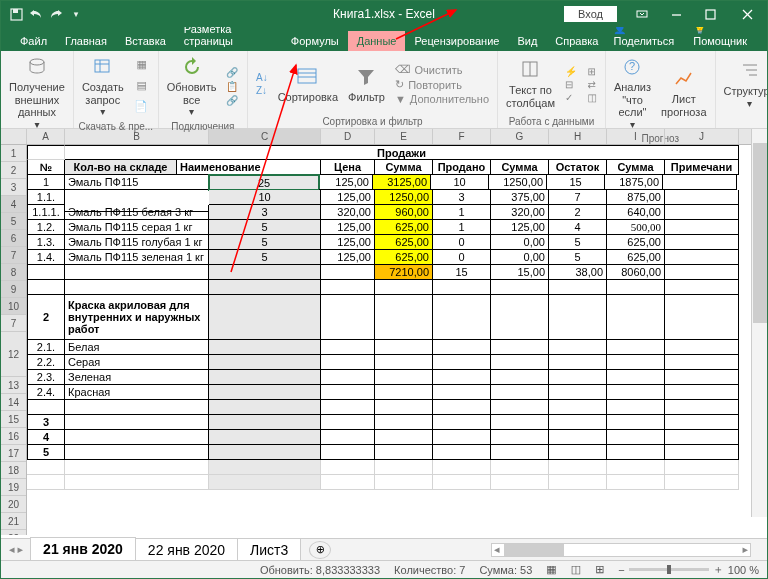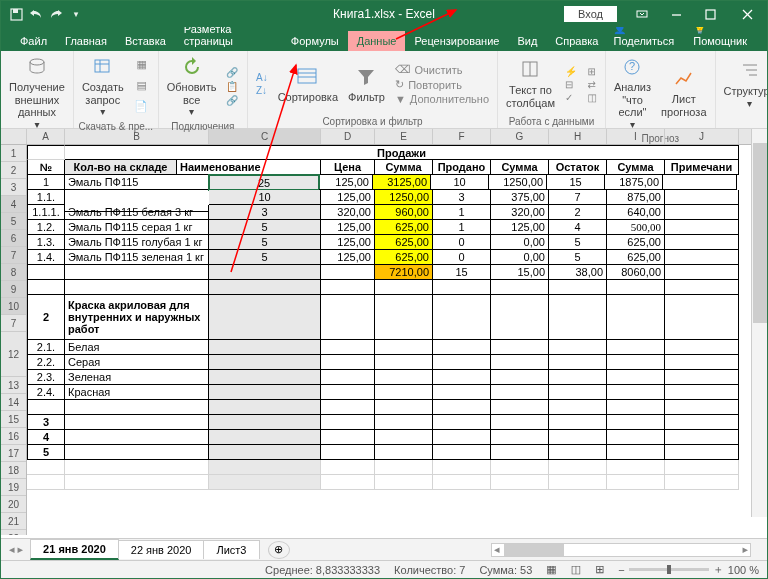--- a/index.html
+++ b/index.html
@@ -39,21 +39,21 @@
 .bt{border-top:1px solid #000!important}
 .bl{border-left:1px solid #000!important}
 .bold{font-weight:700}
 .center{justify-content:center}
 .right{justify-content:flex-end}
 .selcol{background:#e8e8e8}
 .active-cell{border:2px solid #217346!important;margin:-1px}
 .yellow{background:#ffff00}
 .sheet-tabs{position:absolute;bottom:18px;left:0;right:0;height:22px;background:#f3f3f3;border-top:1px solid #ccc;display:flex;align-items:center}
 .stnav{display:flex;gap:2px;padding:0 8px;color:#888}
-.stab{padding:3px 12px;border:1px solid #ccc;border-bottom:none;background:#fff;font-size:11px;cursor:pointer;margin-left:-1px}
+.stab{padding:3px 12px;border:1px solid #ccc;border-bottom:none;background:#fff;font-size:14px;cursor:pointer;margin-left:-1px}
 .stab.active{border-bottom:2px solid #217346;font-weight:700}
 .stab-add{width:22px;height:18px;display:flex;align-items:center;justify-content:center;border:1px solid #ccc;border-radius:50%;margin-left:8px;cursor:pointer}
 .hscroll{margin-left:auto;width:260px;height:14px;background:#fff;border:1px solid #ccc;position:relative;margin-right:16px}
 .hscroll-thumb{position:absolute;left:12px;top:0;width:60px;height:12px;background:#cdcdcd}
 .statusbar{position:absolute;bottom:0;left:0;right:0;height:18px;background:#f3f3f3;border-top:1px solid #ccc;display:flex;align-items:center;font-size:10px;color:#555;padding:0 8px;gap:14px}
 .statusbar .spacer{flex:1}
 .zoom{display:flex;align-items:center;gap:4px}
 .zoom-track{width:80px;height:3px;background:#ccc;position:relative}
 .zoom-thumb{position:absolute;left:38px;top:-3px;width:4px;height:9px;background:#666}
 .vscroll{position:absolute;right:0;top:128px;width:16px;height:388px;background:#f3f3f3;border-left:1px solid #ccc}
@@ -578,21 +578,21 @@
   <div class="stab-add">⊕</div>
   <div class="hscroll">
       <span style="position:absolute;left:2px;top:-1px;color:#888">◂</span>
       <div class="hscroll-thumb"></div>
       <span style="position:absolute;right:2px;top:-1px;color:#888">▸</span>
     </div>
 </div>
 
 <div class="statusbar">
   <div class="spacer"></div>
-  <span>Среднее: 8,833333333</span>
+  <span>Обновить: 8,833333333</span>
   <span>Количество: 7</span>
   <span>Сумма: 53</span>
   <span>▦</span>
   <span>◫</span>
   <span>⊞</span>
   <div class="zoom">− <div class="zoom-track">
         <div class="zoom-thumb"></div>
       </div> ＋ <span>100 %</span></div>
 </div>
 

